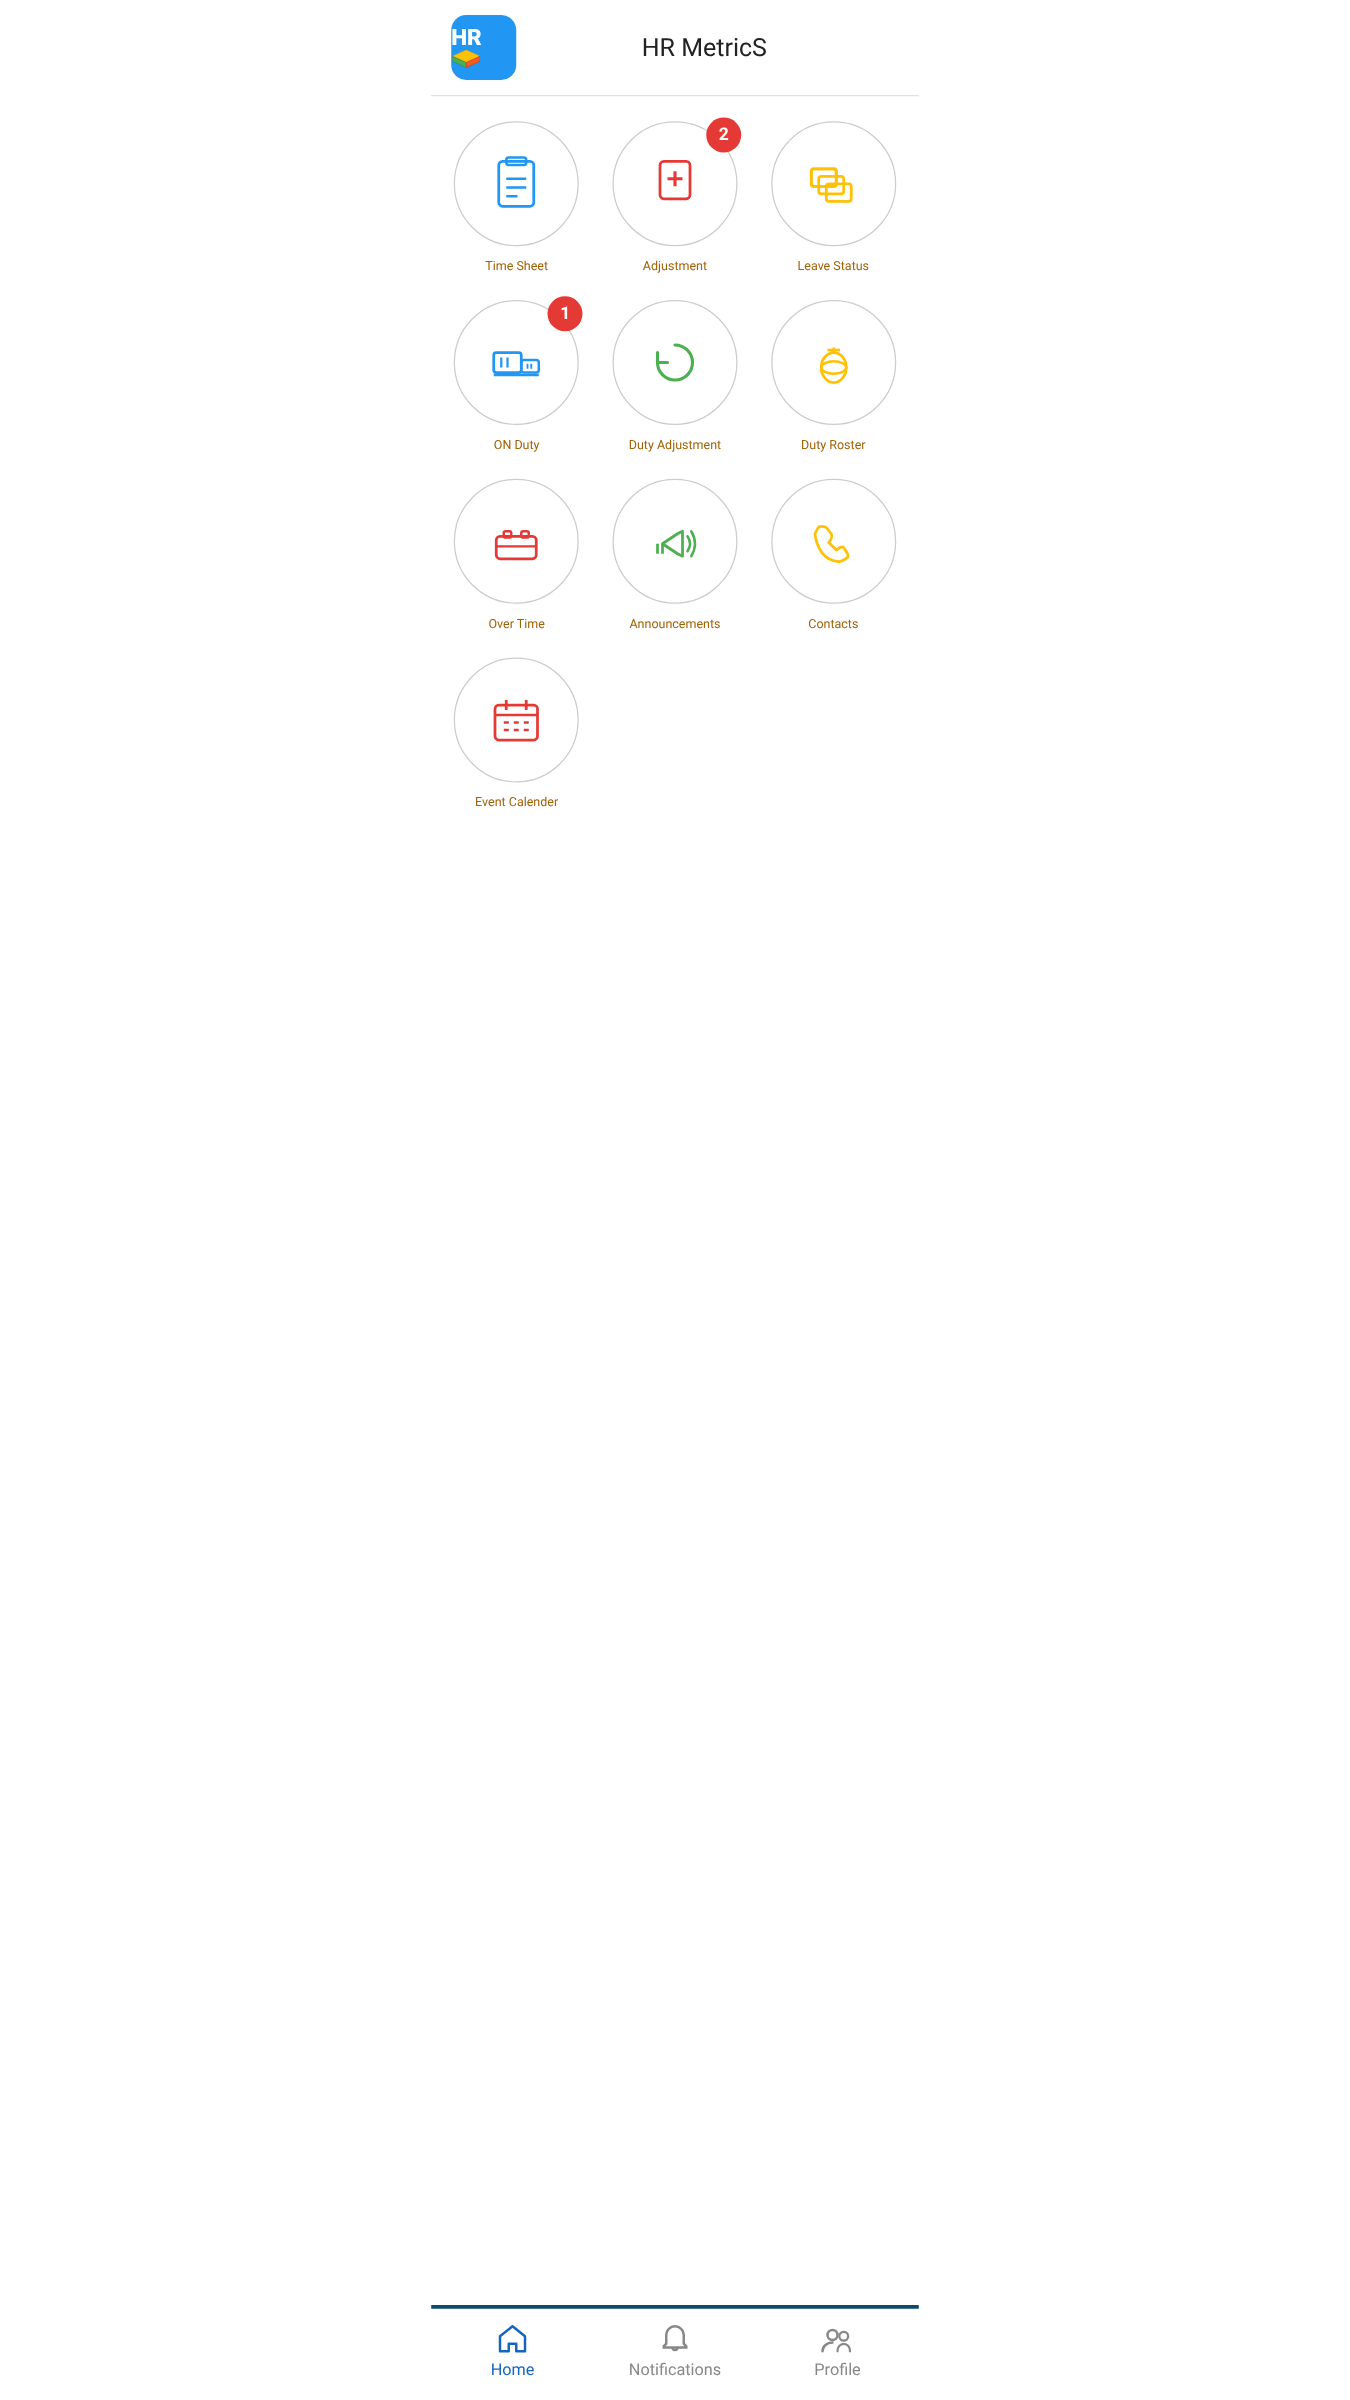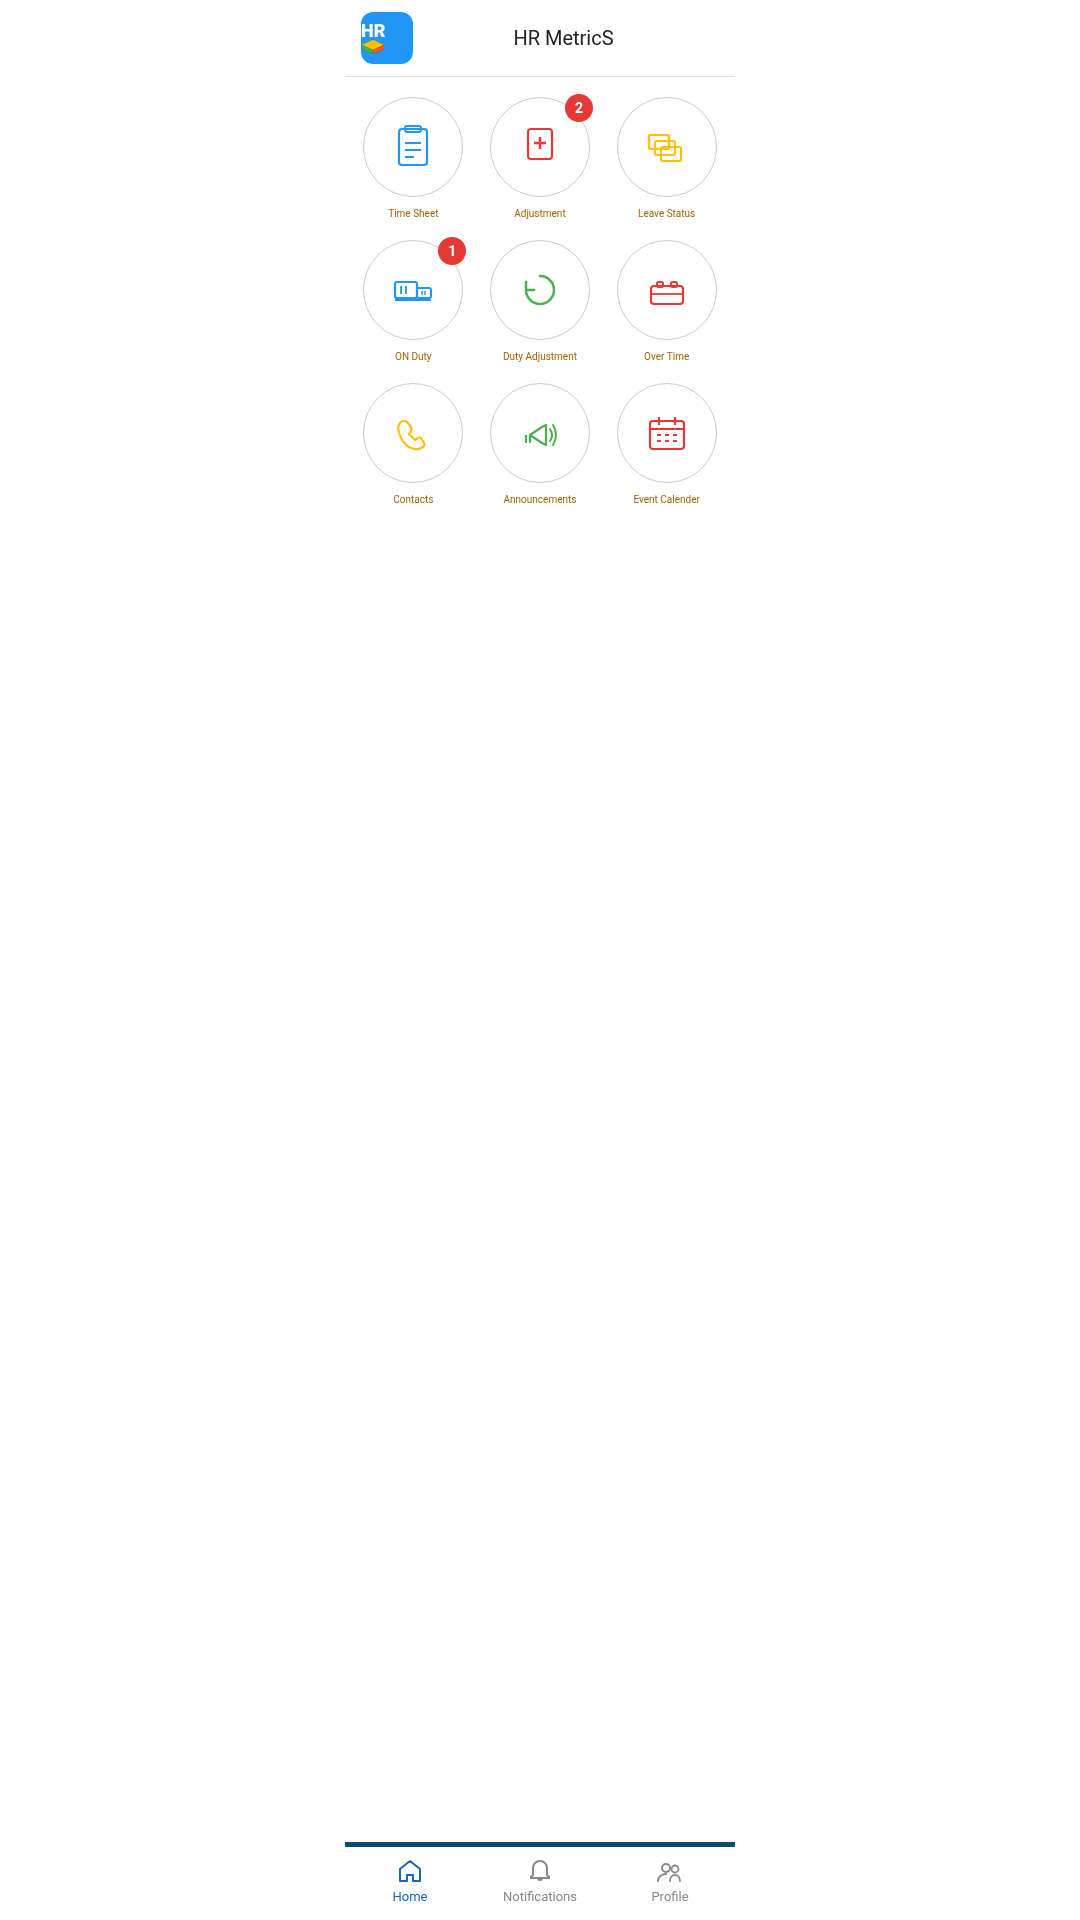--- a/index.html
+++ b/index.html
@@ -98,21 +98,21 @@
       color: #a16207;
       text-align: left;
       line-height: 1.3;
     }
     .icon-svg {
       width: 52px;
       height: 52px;
     }
     .bottom-nav {
       display: flex;
-      border-top: 5px solid #0c4a6e;
+      border-top: 3px solid #0c4a6e;
       background: #fff;
       padding: 10px 0 16px 0;
     }
     .nav-item {
       flex: 1;
       display: flex;
       flex-direction: column;
       align-items: center;
       gap: 4px;
       cursor: pointer;
@@ -211,47 +211,58 @@
           <svg class="icon-svg" viewBox="0 0 52 52" fill="none" xmlns="http://www.w3.org/2000/svg">
       <path d="M26 12 A14 14 0 1 1 12 26" stroke="#4CAF50" stroke-width="2.5" fill="none" stroke-linecap="round"></path>
       <polyline points="12,18 12,26 20,26" stroke="#4CAF50" stroke-width="2.5" fill="none" stroke-linejoin="round" stroke-linecap="round"></polyline>
     </svg>
         </div>
         <span class="icon-label">Duty Adjustment</span>
       </div>
       <div class="grid-item">
         <div class="icon-circle">
           <svg class="icon-svg" viewBox="0 0 52 52" fill="none" xmlns="http://www.w3.org/2000/svg">
+      <ellipse cx="26" cy="30" rx="10" ry="12" stroke="#FFC107" stroke-width="2.2" fill="none"></ellipse>
+      <ellipse cx="26" cy="30" rx="10" ry="5" stroke="#FFC107" stroke-width="2" fill="none"></ellipse>
+      <line x1="26" y1="18" x2="26" y2="14" stroke="#FFC107" stroke-width="2.2"></line>
+      <line x1="21" y1="16" x2="31" y2="16" stroke="#FFC107" stroke-width="2.2"></line>
+    </svg>
+        </div>
+        <span class="icon-label">Duty Roster</span>
+      </div>
+      <div class="grid-item">
+        <div class="icon-circle">
+          <svg class="icon-svg" viewBox="0 0 52 52" fill="none" xmlns="http://www.w3.org/2000/svg">
       <rect x="10" y="22" width="32" height="18" rx="3" stroke="#e53935" stroke-width="2.2" fill="none"></rect>
       <rect x="16" y="18" width="6" height="5" rx="1.5" stroke="#e53935" stroke-width="2" fill="none"></rect>
       <rect x="30" y="18" width="6" height="5" rx="1.5" stroke="#e53935" stroke-width="2" fill="none"></rect>
       <line x1="10" y1="30" x2="42" y2="30" stroke="#e53935" stroke-width="1.8"></line>
     </svg>
         </div>
         <span class="icon-label">Over Time</span>
-      </div>
-      <div class="grid-item">
-        <div class="icon-circle">
-          <svg class="icon-svg" viewBox="0 0 52 52" fill="none" xmlns="http://www.w3.org/2000/svg">
-      <path d="M16 14 Q14 14 13 16 L11 20 C11 20 12 34 22 40 C28 43 31 43 34 41 L37 39 Q38 38 37 36 L34 31 Q33 30 31 31 L28 33 C26 31 24 29 22 27 L24 24 Q25 22 24 20 L20 15 Q19 14 16 14Z" stroke="#FFC107" stroke-width="2.2" fill="none" stroke-linejoin="round"></path>
-    </svg>
-        </div>
-        <span class="icon-label">Contacts</span>
       </div>
       <div class="grid-item">
         <div class="icon-circle">
           <svg class="icon-svg" viewBox="0 0 52 52" fill="none" xmlns="http://www.w3.org/2000/svg">
       <path d="M16 28 L28 20 L32 18 L32 38 L28 36 L16 28 Z" stroke="#4CAF50" stroke-width="2.2" fill="none" stroke-linejoin="round"></path>
       <line x1="16" y1="28" x2="16" y2="36" stroke="#4CAF50" stroke-width="2.2"></line>
       <line x1="12" y1="28" x2="12" y2="36" stroke="#4CAF50" stroke-width="2.2"></line>
       <path d="M36 22 Q40 28 36 34" stroke="#4CAF50" stroke-width="2" fill="none" stroke-linecap="round"></path>
       <path d="M39 18 Q45 28 39 38" stroke="#4CAF50" stroke-width="2" fill="none" stroke-linecap="round"></path>
     </svg>
         </div>
         <span class="icon-label">Announcements</span>
+      </div>
+      <div class="grid-item">
+        <div class="icon-circle">
+          <svg class="icon-svg" viewBox="0 0 52 52" fill="none" xmlns="http://www.w3.org/2000/svg">
+      <path d="M16 14 Q14 14 13 16 L11 20 C11 20 12 34 22 40 C28 43 31 43 34 41 L37 39 Q38 38 37 36 L34 31 Q33 30 31 31 L28 33 C26 31 24 29 22 27 L24 24 Q25 22 24 20 L20 15 Q19 14 16 14Z" stroke="#FFC107" stroke-width="2.2" fill="none" stroke-linejoin="round"></path>
+    </svg>
+        </div>
+        <span class="icon-label">Contacts</span>
       </div>
       <div class="grid-item">
         <div class="icon-circle">
           <svg class="icon-svg" viewBox="0 0 52 52" fill="none" xmlns="http://www.w3.org/2000/svg">
       <rect x="9" y="14" width="34" height="28" rx="3" stroke="#e53935" stroke-width="2.2" fill="none"></rect>
       <line x1="9" y1="22" x2="43" y2="22" stroke="#e53935" stroke-width="2"></line>
       <line x1="18" y1="10" x2="18" y2="18" stroke="#e53935" stroke-width="2.2"></line>
       <line x1="34" y1="10" x2="34" y2="18" stroke="#e53935" stroke-width="2.2"></line>
       <line x1="16" y1="28" x2="20" y2="28" stroke="#e53935" stroke-width="2"></line>
       <line x1="24" y1="28" x2="28" y2="28" stroke="#e53935" stroke-width="2"></line>

